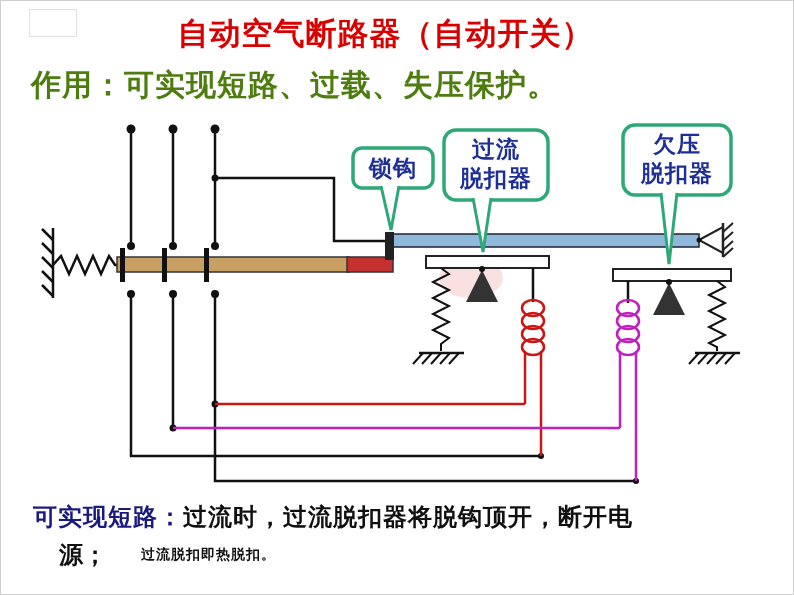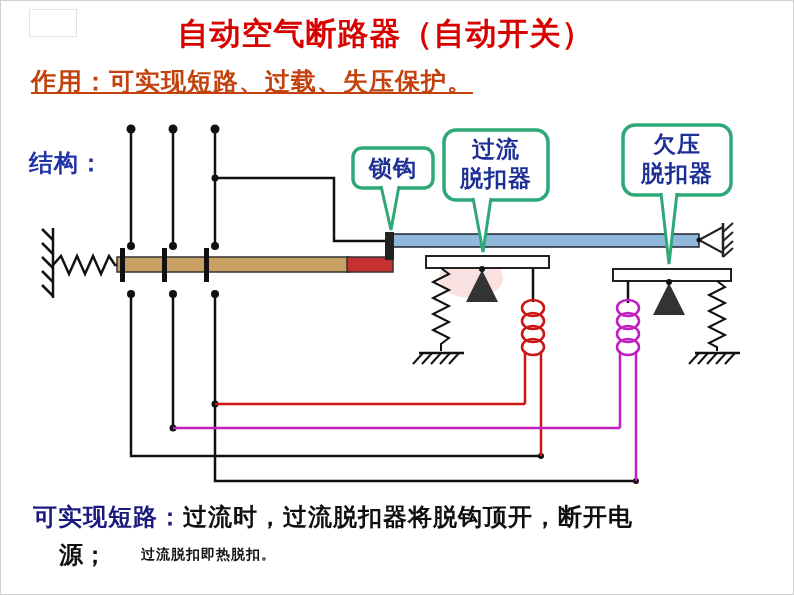--- a/index.html
+++ b/index.html
@@ -10,21 +10,21 @@
   }
   .corner-box{position:absolute;left:28px;top:8px;width:46px;height:26px;
     background:#fff;border:1px solid #e2e2e2;}
   .title{
     position:absolute;top:12px;left:16px;width:100%;margin:0;
     text-align:center;padding-right:55px;box-sizing:border-box;
     font-size:31px;font-weight:bold;color:#d90000;letter-spacing:1px;
   }
   .function-line{
     position:absolute;top:64px;left:30px;
-    font-size:25px;font-weight:bold;color:#c2410c;letter-spacing:1px;text-decoration:underline;
+    font-size:30px;font-weight:bold;color:#4d7c0f;letter-spacing:1px;
   }
   .structure-label{
     position:absolute;top:146px;left:28px;
     font-size:24px;font-weight:bold;color:#2134a6;letter-spacing:1px;z-index:2;
   }
   .diagram{position:absolute;left:0;top:105px;width:794px;height:395px;}
   .principle-line1{
     position:absolute;top:500px;left:32px;width:745px;
     font-size:24px;font-weight:bold;color:#101010;letter-spacing:1px;
   }
@@ -43,21 +43,20 @@
 <body>
 
 <div class="page">
 
   <div class="corner-box"></div>
 
   <h1 class="title">自动空气断路器（自动开关）</h1>
 
   <div class="function-line">作用：可实现短路、过载、失压保护。</div>
 
-  <div class="structure-label">结构：</div>
 
   <svg class="diagram" viewBox="0 0 794 395" width="794" height="395" xmlns="http://www.w3.org/2000/svg">
 
     <ellipse cx="470" cy="172" rx="32" ry="20" fill="rgba(228,120,120,0.22)"></ellipse>
 
     <g stroke="#111" stroke-width="2.5" fill="none">
       <line x1="52" y1="122" x2="52" y2="192"></line>
       <line x1="52" y1="134" x2="41" y2="123"></line>
       <line x1="52" y1="148" x2="41" y2="137"></line>
       <line x1="52" y1="162" x2="41" y2="151"></line>

